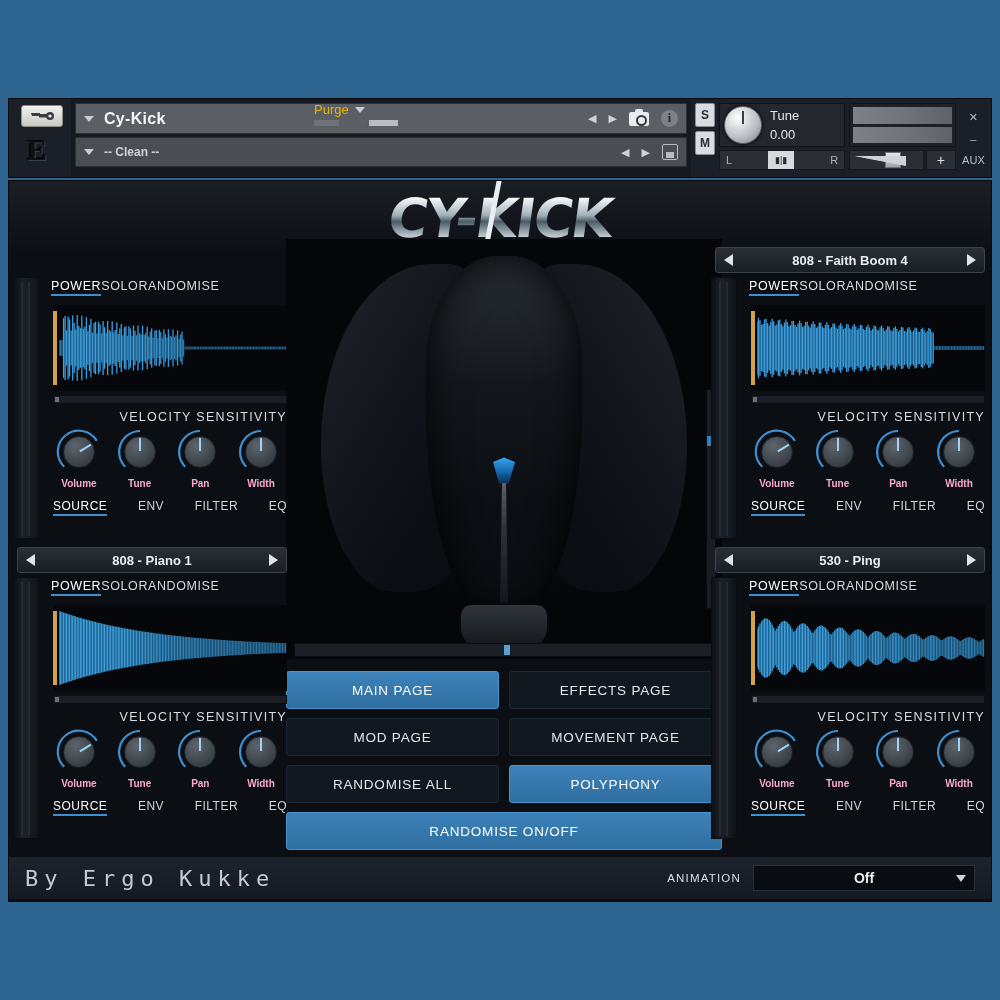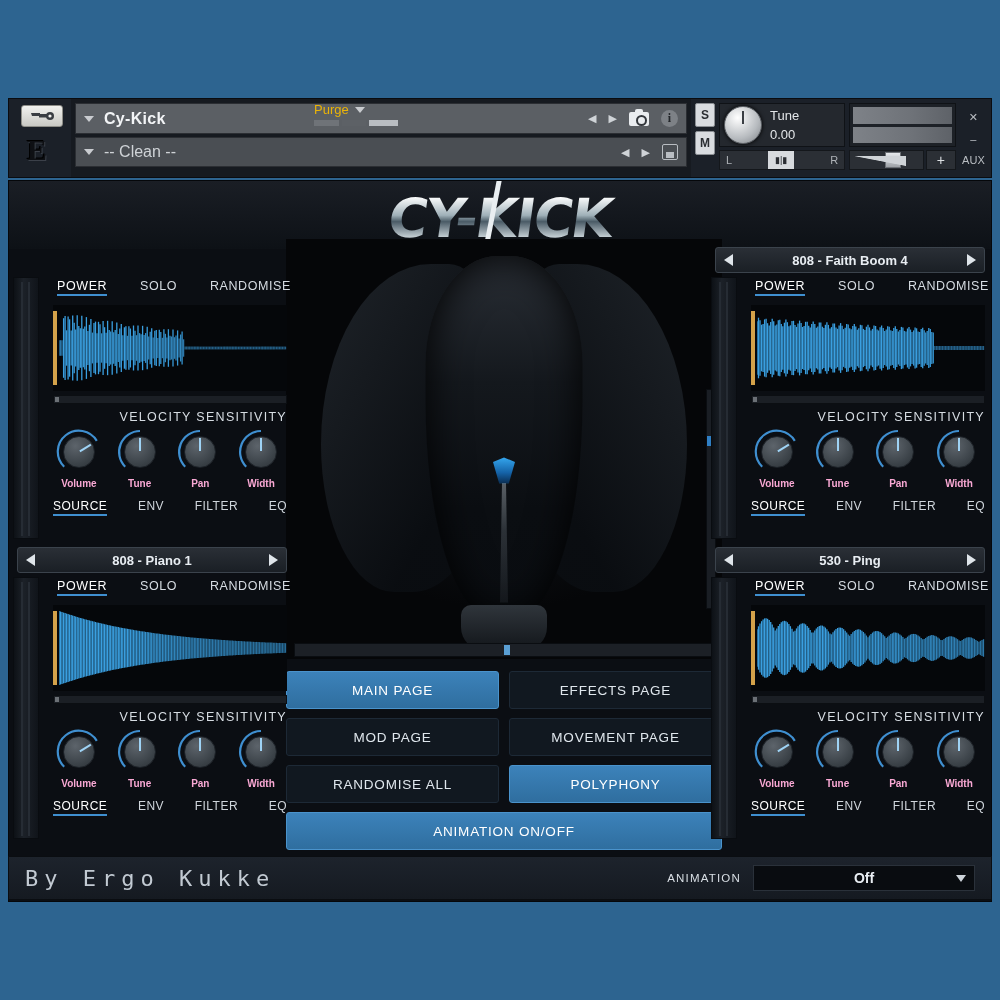--- a/index.html
+++ b/index.html
@@ -32,21 +32,21 @@
     text-shadow: 1px 1px 0 #3b4049, -1px -1px 0 #000; line-height:30px;
   }
   .k-mid { flex:1; padding:4px 4px; display:flex; flex-direction:column; gap:3px; }
   .k-row {
     height:31px; background:#5b5f64; border:1px solid #2b2e33;
     display:flex; align-items:center; padding:0 8px; position:relative;
   }
   .k-row.second { background:#4a4e53; height:30px; }
   .tri-down { width:0;height:0;border-left:5px solid transparent;border-right:5px solid transparent;border-top:6px solid #c9ccd0; margin-right:10px; }
   .k-name { color:#f2f4f6; font-size:16px; font-weight:700; letter-spacing:.3px; }
-  .k-sub { color:#cfd3d7; font-size:16px; font-weight:400; }
+  .k-sub { color:#cfd3d7; font-size:12px; font-weight:700; }
   .k-row-right { margin-left:auto; display:flex; align-items:center; gap:12px; }
   .arr { color:#cfd3d7; font-size:11px; }
   .cam {
     width:20px;height:14px;background:#e9ecef;border-radius:2px;position:relative;
   }
   .cam:before{content:"";position:absolute;left:6px;top:-3px;width:8px;height:4px;background:#e9ecef;border-radius:2px 2px 0 0;}
   .cam:after{content:"";position:absolute;left:6.5px;top:3.5px;width:7px;height:7px;border:2px solid #33373c;border-radius:50%;}
   .info-i {
     width:17px;height:17px;border-radius:50%;background:#7d8186;color:#23262a;
     font-size:12px;font-weight:700;display:flex;align-items:center;justify-content:center;
@@ -167,21 +167,21 @@
     display:flex; align-items:center; justify-content:space-between; padding:0 8px;
   }
   .slot-head .t{ color:#e8edf2; font-size:13px; font-weight:600; flex:1; text-align:center;}
   .arrowL,.arrowR{ width:0;height:0;border-top:6px solid transparent;border-bottom:6px solid transparent;}
   .arrowL{border-right:9px solid #dfe5ea;}
   .arrowR{border-left:9px solid #dfe5ea;}
   .slot-body{ position:absolute; left:6px; top:30px; width:270px; height:268px; }
   .rail{position:absolute;left:-4px;top:0;width:26px;height:262px;background:linear-gradient(90deg,#0d1116,#1c2128 40%,#10141a);border:1px solid #090c10;}
   .rail:after{content:"";position:absolute;left:7px;top:4px;width:2px;height:254px;background:#262c34;}
   .rail:before{content:"";position:absolute;left:14px;top:4px;width:2px;height:254px;background:#262c34;}
-  .tabs-top{ position:absolute; left:40px; top:2px; width:234px; display:flex; justify-content:space-between;}
+  .tabs-top{ position:absolute; left:34px; top:2px; width:234px; display:flex; justify-content:flex-start;}
   .tt{ color:#d6dce2; font-size:12.5px; letter-spacing:.6px; position:relative; padding-bottom:3px;}
   .tt.on{ color:#ffffff; }
   .tt.on:after{content:"";position:absolute;left:0;right:0;bottom:0;height:2px;background:#3f8fd0;}
   .wave-box{ position:absolute; left:36px; top:28px; width:234px; height:86px; background:#05070a; overflow:hidden;}
   .wave-start{position:absolute;left:0;top:6px;width:4px;height:74px;background:#d4a24a;}
   .wave-svg{position:absolute;left:6px;top:0;width:228px;height:86px;}
   .wave-scroll{ position:absolute; left:36px; top:118px; width:234px; height:9px; background:#1b1f25;border:1px solid #0b0e12;}
   .wave-scroll .h{position:absolute;left:1px;top:1px;width:4px;height:5px;background:#6b7076;}
   .vs-label{ position:absolute; left:36px; top:133px; width:234px; text-align:right;
     color:#d7dde3; font-size:12.5px; letter-spacing:1.3px;}
@@ -336,21 +336,21 @@
       </div>
       <div class="btn-row">
         <div class="pbtn">MOD PAGE</div>
         <div class="pbtn">MOVEMENT PAGE</div>
       </div>
       <div class="btn-row">
         <div class="pbtn">RANDOMISE ALL</div>
         <div class="pbtn active">POLYPHONY</div>
       </div>
       <div class="btn-row">
-        <div class="pbtn active wide">ANIMATION ON/OFF</div>
+        <div class="pbtn active wide">RANDOMISE ON/OFF</div>
       </div>
     </div>
 
     <div class="slot L T">
       <div class="slot-body">
         <div class="rail"></div>
         <div class="tabs-top">
           <span class="tt on">POWER</span>
           <span class="tt">SOLO</span>
           <span class="tt">RANDOMISE</span>

